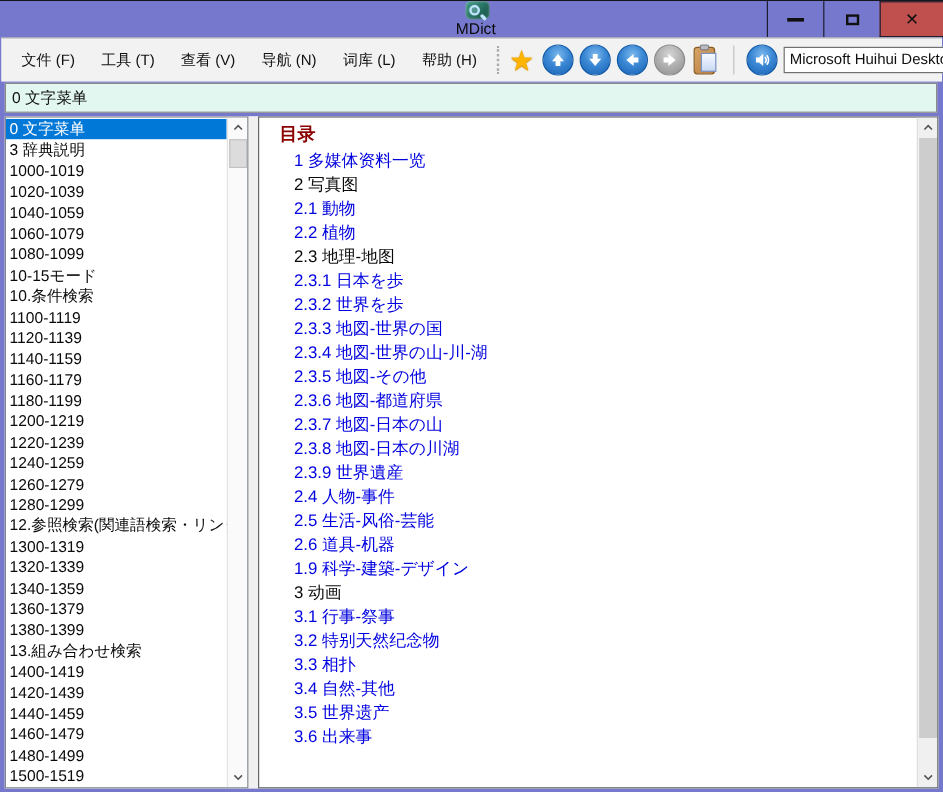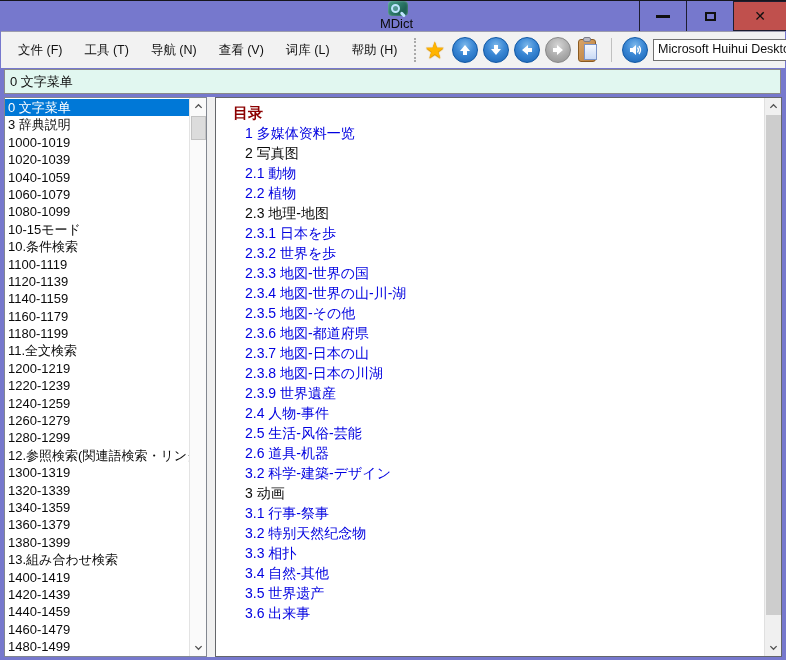--- a/index.html
+++ b/index.html
@@ -114,22 +114,22 @@
         </div>
       <div class="win-btn close">✕</div>
     </div>
   </div>
 
   <div class="menurow">
     <div class="menus">
 
     <div class="menu-item">文件 (F)</div>
         <div class="menu-item">工具 (T)</div>
+        <div class="menu-item">查看 (V)</div>
         <div class="menu-item">导航 (N)</div>
-        <div class="menu-item">查看 (V)</div>
         <div class="menu-item">词库 (L)</div>
         <div class="menu-item">帮助 (H)</div>
       </div>
     <div class="tb-handle"></div>
     <div class="toolbar">
       <div class="tb-star">★</div>
       <div class="tb-circle">
         <svg width="12" height="12" viewBox="0 0 12 12">
             <path d="M6 1 L11 7 H8 V11 H4 V7 H1 Z" fill="#fff"></path>
           </svg>
@@ -182,21 +182,20 @@
           <div class="list-item">1040-1059</div>
           <div class="list-item">1060-1079</div>
           <div class="list-item">1080-1099</div>
           <div class="list-item">10-15モード</div>
           <div class="list-item">10.条件検索</div>
           <div class="list-item">1100-1119</div>
           <div class="list-item">1120-1139</div>
           <div class="list-item">1140-1159</div>
           <div class="list-item">1160-1179</div>
           <div class="list-item">1180-1199</div>
-          <div class="list-item">11.全文検索</div>
           <div class="list-item">1200-1219</div>
           <div class="list-item">1220-1239</div>
           <div class="list-item">1240-1259</div>
           <div class="list-item">1260-1279</div>
           <div class="list-item">1280-1299</div>
           <div class="list-item">12.参照検索(関連語検索・リンク</div>
           <div class="list-item">1300-1319</div>
           <div class="list-item">1320-1339</div>
           <div class="list-item">1340-1359</div>
           <div class="list-item">1360-1379</div>
@@ -241,21 +240,21 @@
             <div class="toc-line link">2.3.3 地図-世界の国</div>
             <div class="toc-line link">2.3.4 地図-世界の山-川-湖</div>
             <div class="toc-line link">2.3.5 地図-その他</div>
             <div class="toc-line link">2.3.6 地図-都道府県</div>
             <div class="toc-line link">2.3.7 地図-日本の山</div>
             <div class="toc-line link">2.3.8 地図-日本の川湖</div>
             <div class="toc-line link">2.3.9 世界遺産</div>
             <div class="toc-line link">2.4 人物-事件</div>
             <div class="toc-line link">2.5 生活-风俗-芸能</div>
             <div class="toc-line link">2.6 道具-机器</div>
-            <div class="toc-line link">3.2 科学-建築-デザイン</div>
+            <div class="toc-line link">1.9 科学-建築-デザイン</div>
             <div class="toc-line plain">3 动画</div>
             <div class="toc-line link">3.1 行事-祭事</div>
             <div class="toc-line link">3.2 特别天然纪念物</div>
             <div class="toc-line link">3.3 相扑</div>
             <div class="toc-line link">3.4 自然-其他</div>
             <div class="toc-line link">3.5 世界遗产</div>
             <div class="toc-line link">3.6 出来事</div>
           </div>
       </div>
       <div class="scrollbar">

